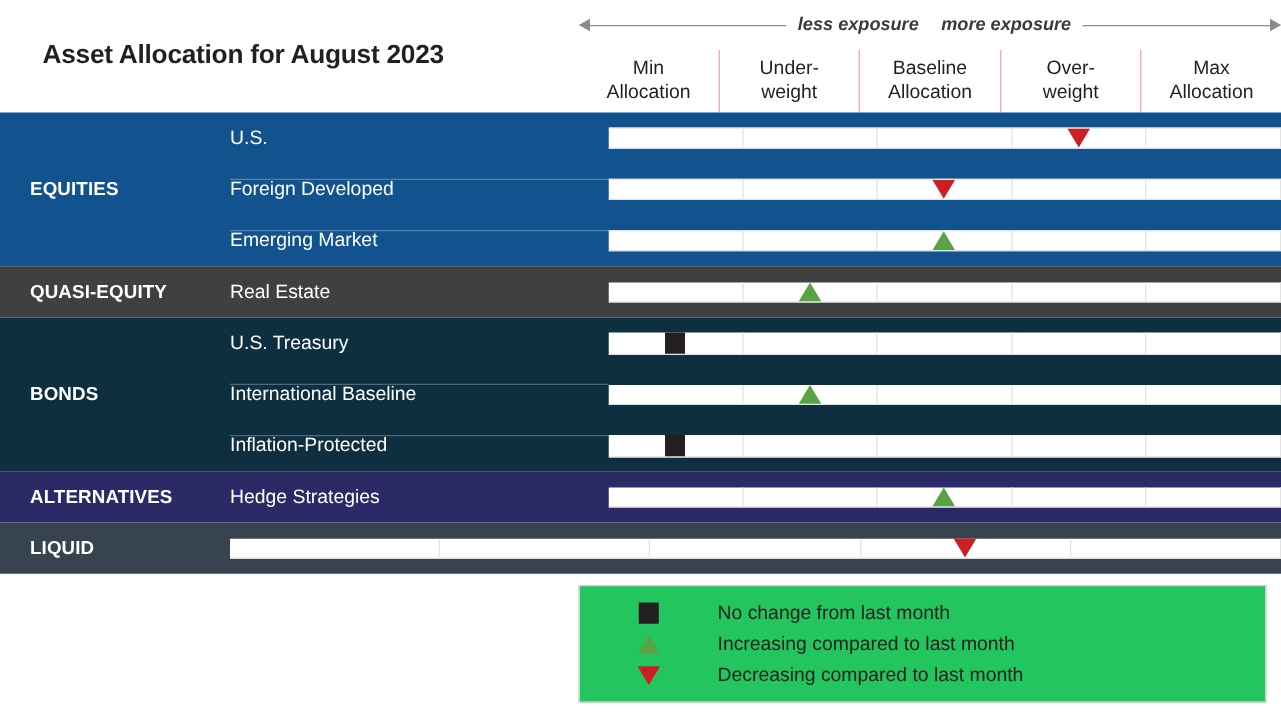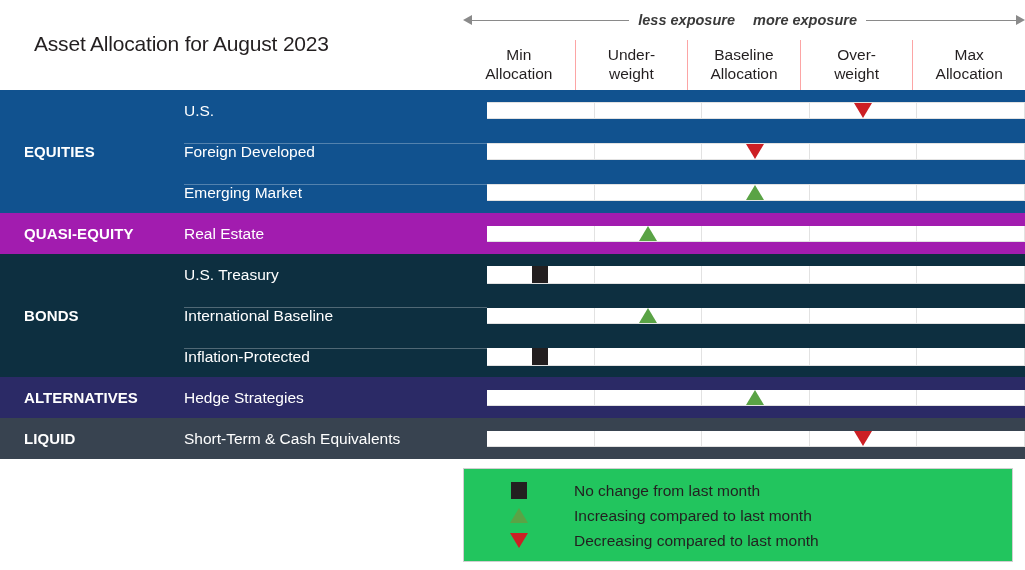--- a/index.html
+++ b/index.html
@@ -15,21 +15,21 @@
     color: #231f20;
     overflow: hidden;
   }
 
   
   #chart-title {
     position: absolute;
     left: 34px;
     top: 32px;
     font-size: 21px;
-    font-weight: normal;
+    font-weight: bold;
     letter-spacing: -0.2px;
     color: #231f20;
     white-space: nowrap;
   }
 
   
   #exposure-axis {
     position: absolute;
     left: 463px;
     top: 8px;
@@ -292,21 +292,21 @@
             <div class="cell"></div>
             <div class="cell">
               <div class="marker marker-up"></div>
             </div>
             <div class="cell"></div>
             <div class="cell"></div>
           </div>
         </div>
       </div>
     </div>
-    <div class="group-block" style="background: #a21caf;">
+    <div class="group-block" style="background: #404040;">
       <div class="group-name">QUASI-EQUITY</div>
       <div class="group-rows">
         <div class="asset-row">
           <div class="asset-label">Real Estate</div>
           <div class="cells">
             <div class="cell"></div>
             <div class="cell">
               <div class="marker marker-up"></div>
             </div>
             <div class="cell"></div>
@@ -371,21 +371,20 @@
             <div class="cell"></div>
             <div class="cell"></div>
           </div>
         </div>
       </div>
     </div>
     <div class="group-block" style="background: rgb(56, 67, 80);">
       <div class="group-name">LIQUID</div>
       <div class="group-rows">
         <div class="asset-row">
-          <div class="asset-label">Short-Term &amp; Cash Equivalents</div>
           <div class="cells">
             <div class="cell"></div>
             <div class="cell"></div>
             <div class="cell"></div>
             <div class="cell">
               <div class="marker marker-down"></div>
             </div>
             <div class="cell"></div>
           </div>
         </div>

